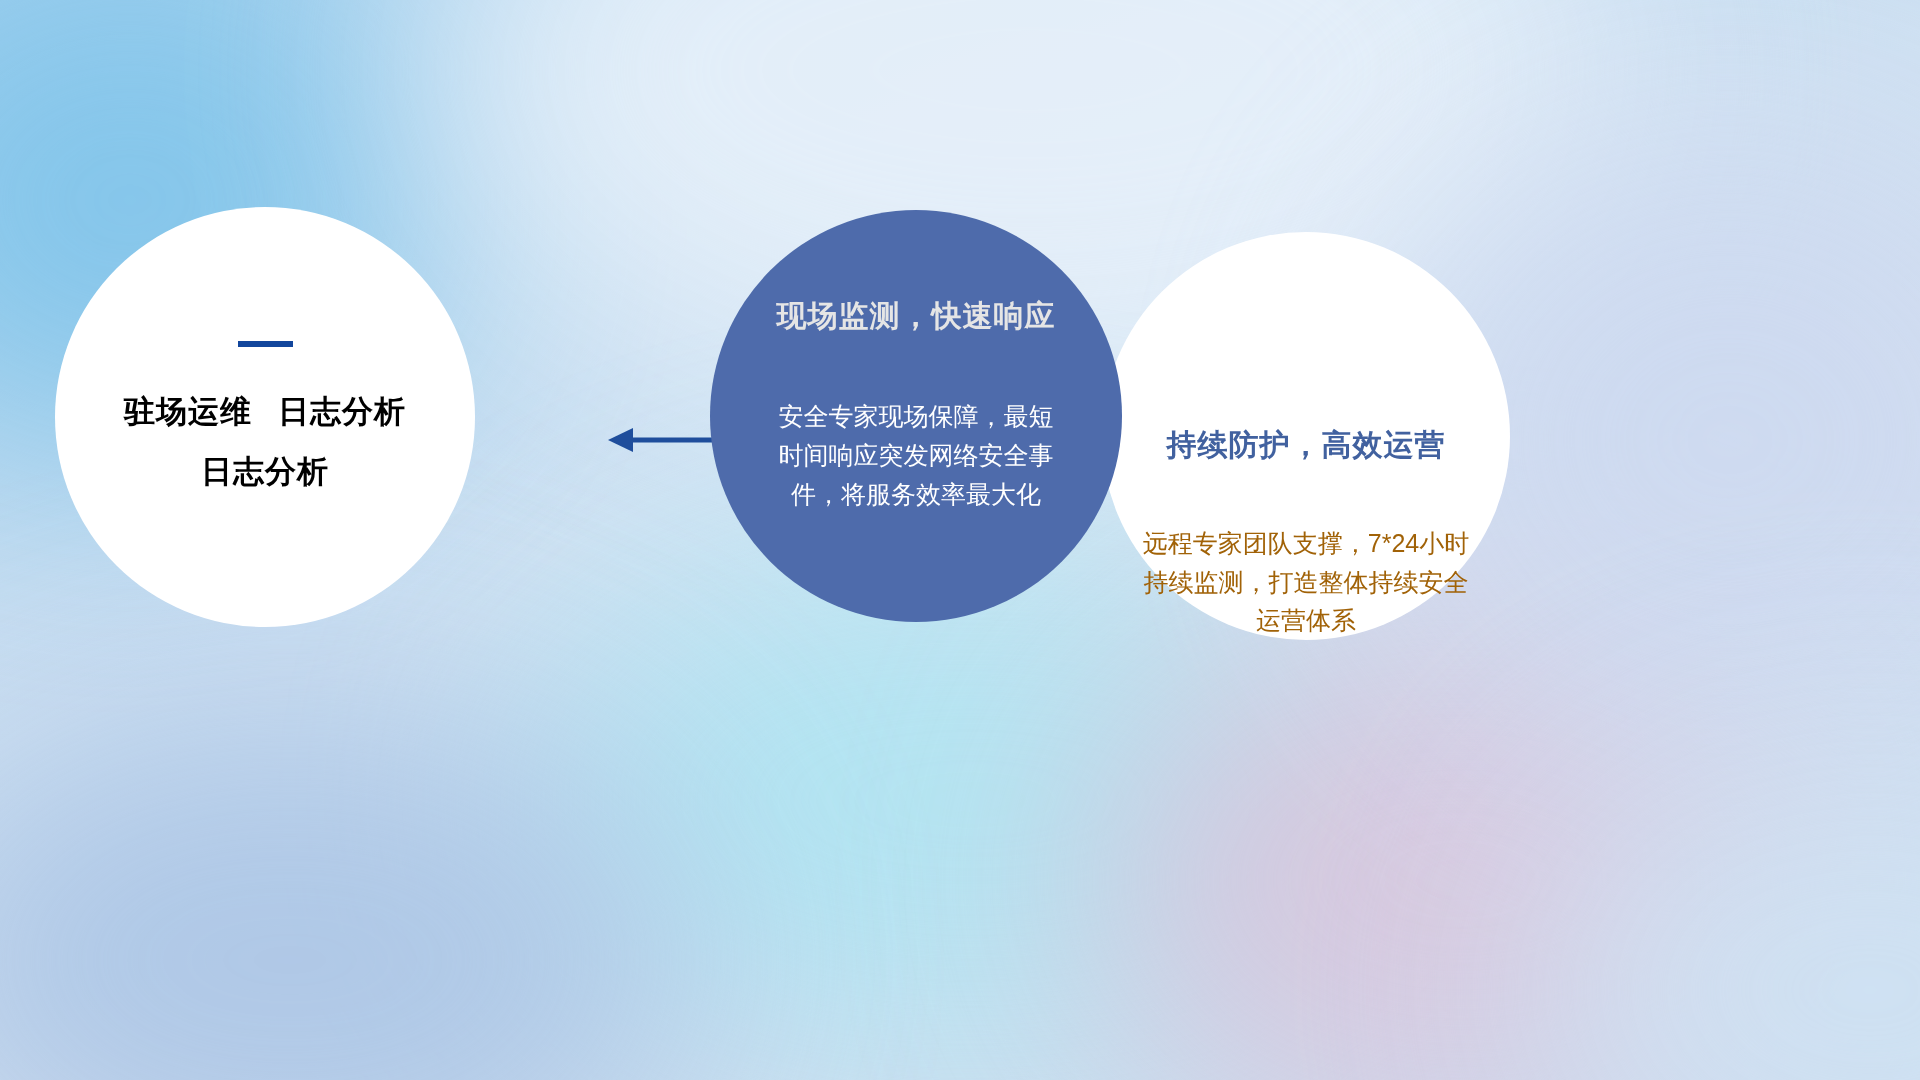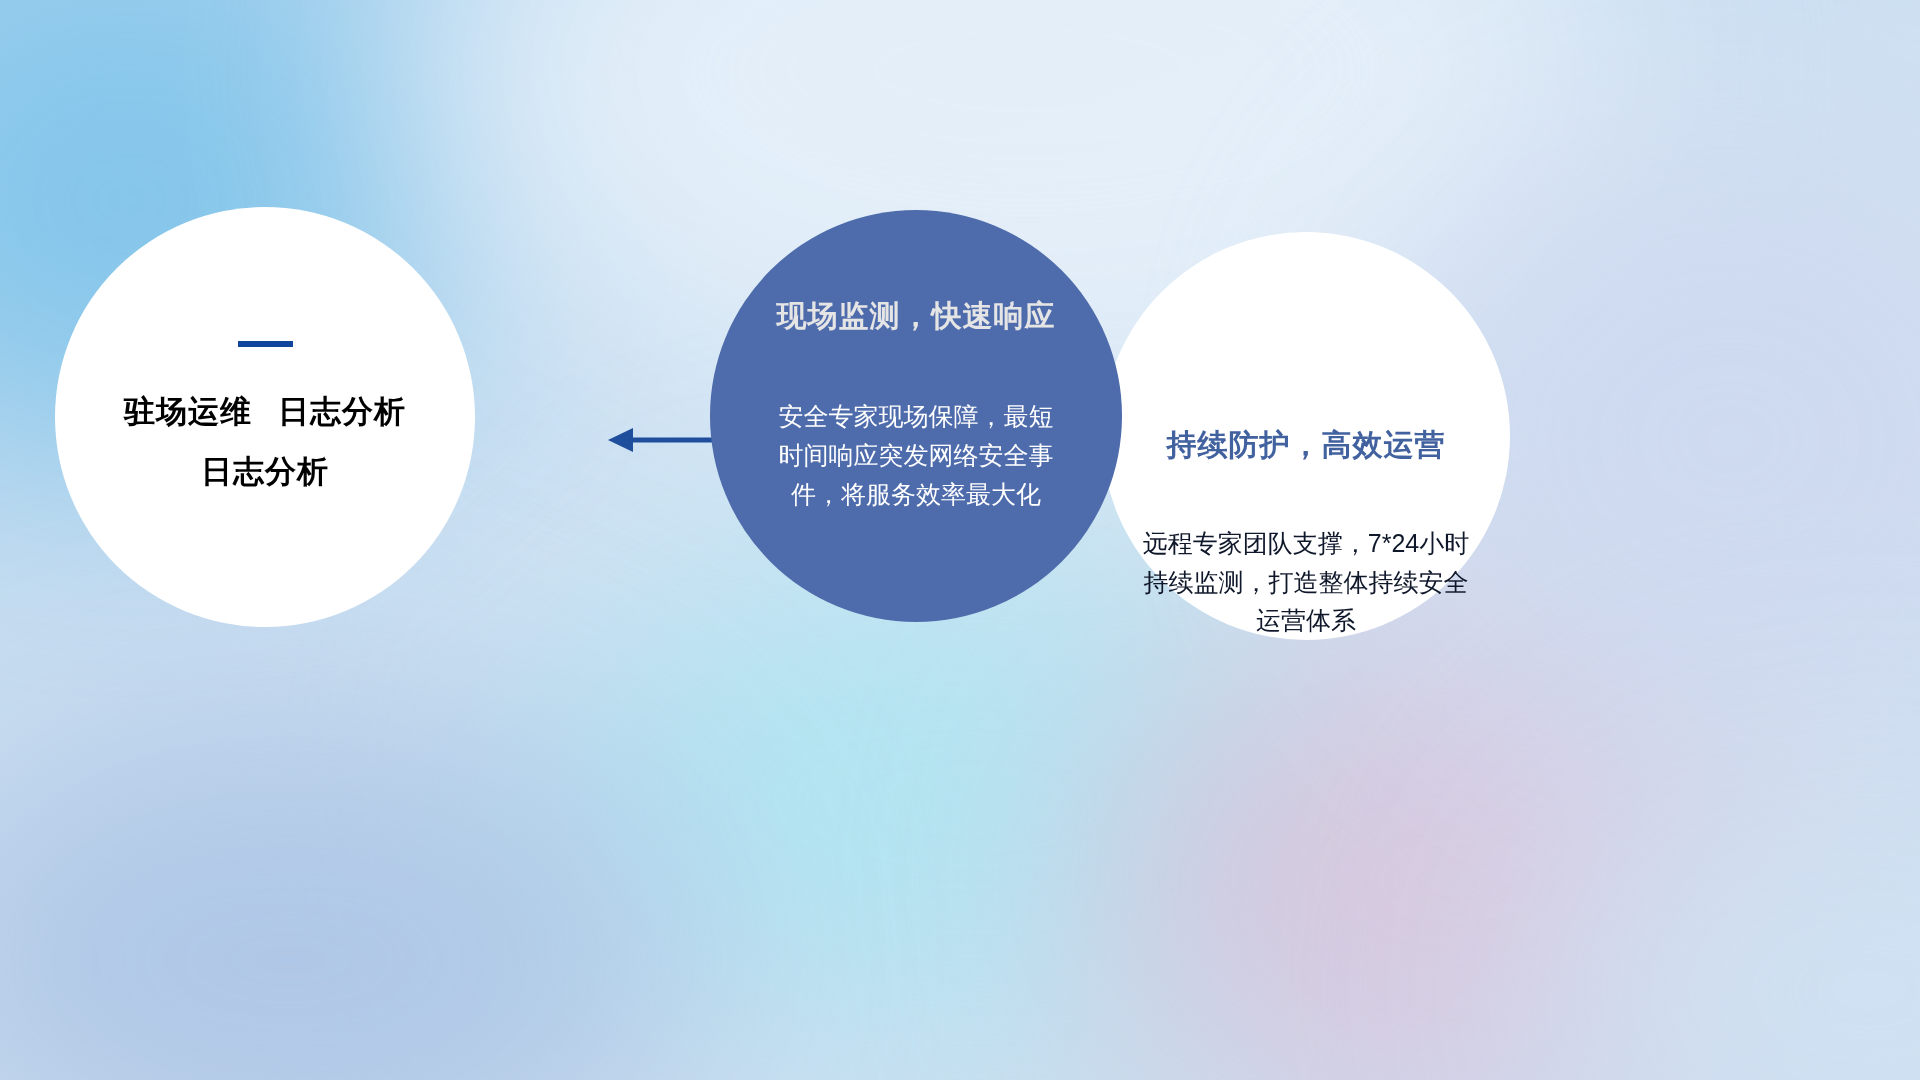--- a/index.html
+++ b/index.html
@@ -161,21 +161,21 @@
     color: #41619f;
     font-weight: 700;
     font-size: 30px;
     letter-spacing: 1px;
     white-space: nowrap;
     text-align: center;
     width: 420px;
   }
   .right-body {
     margin-top: 58px;
-    color: #0f172a;
+    color: #a16207;
     font-size: 25px;
     line-height: 1.55;
     text-align: center;
     width: 340px;
     word-break: break-all;
   }
 
   
   .arrow {
     position: absolute;

